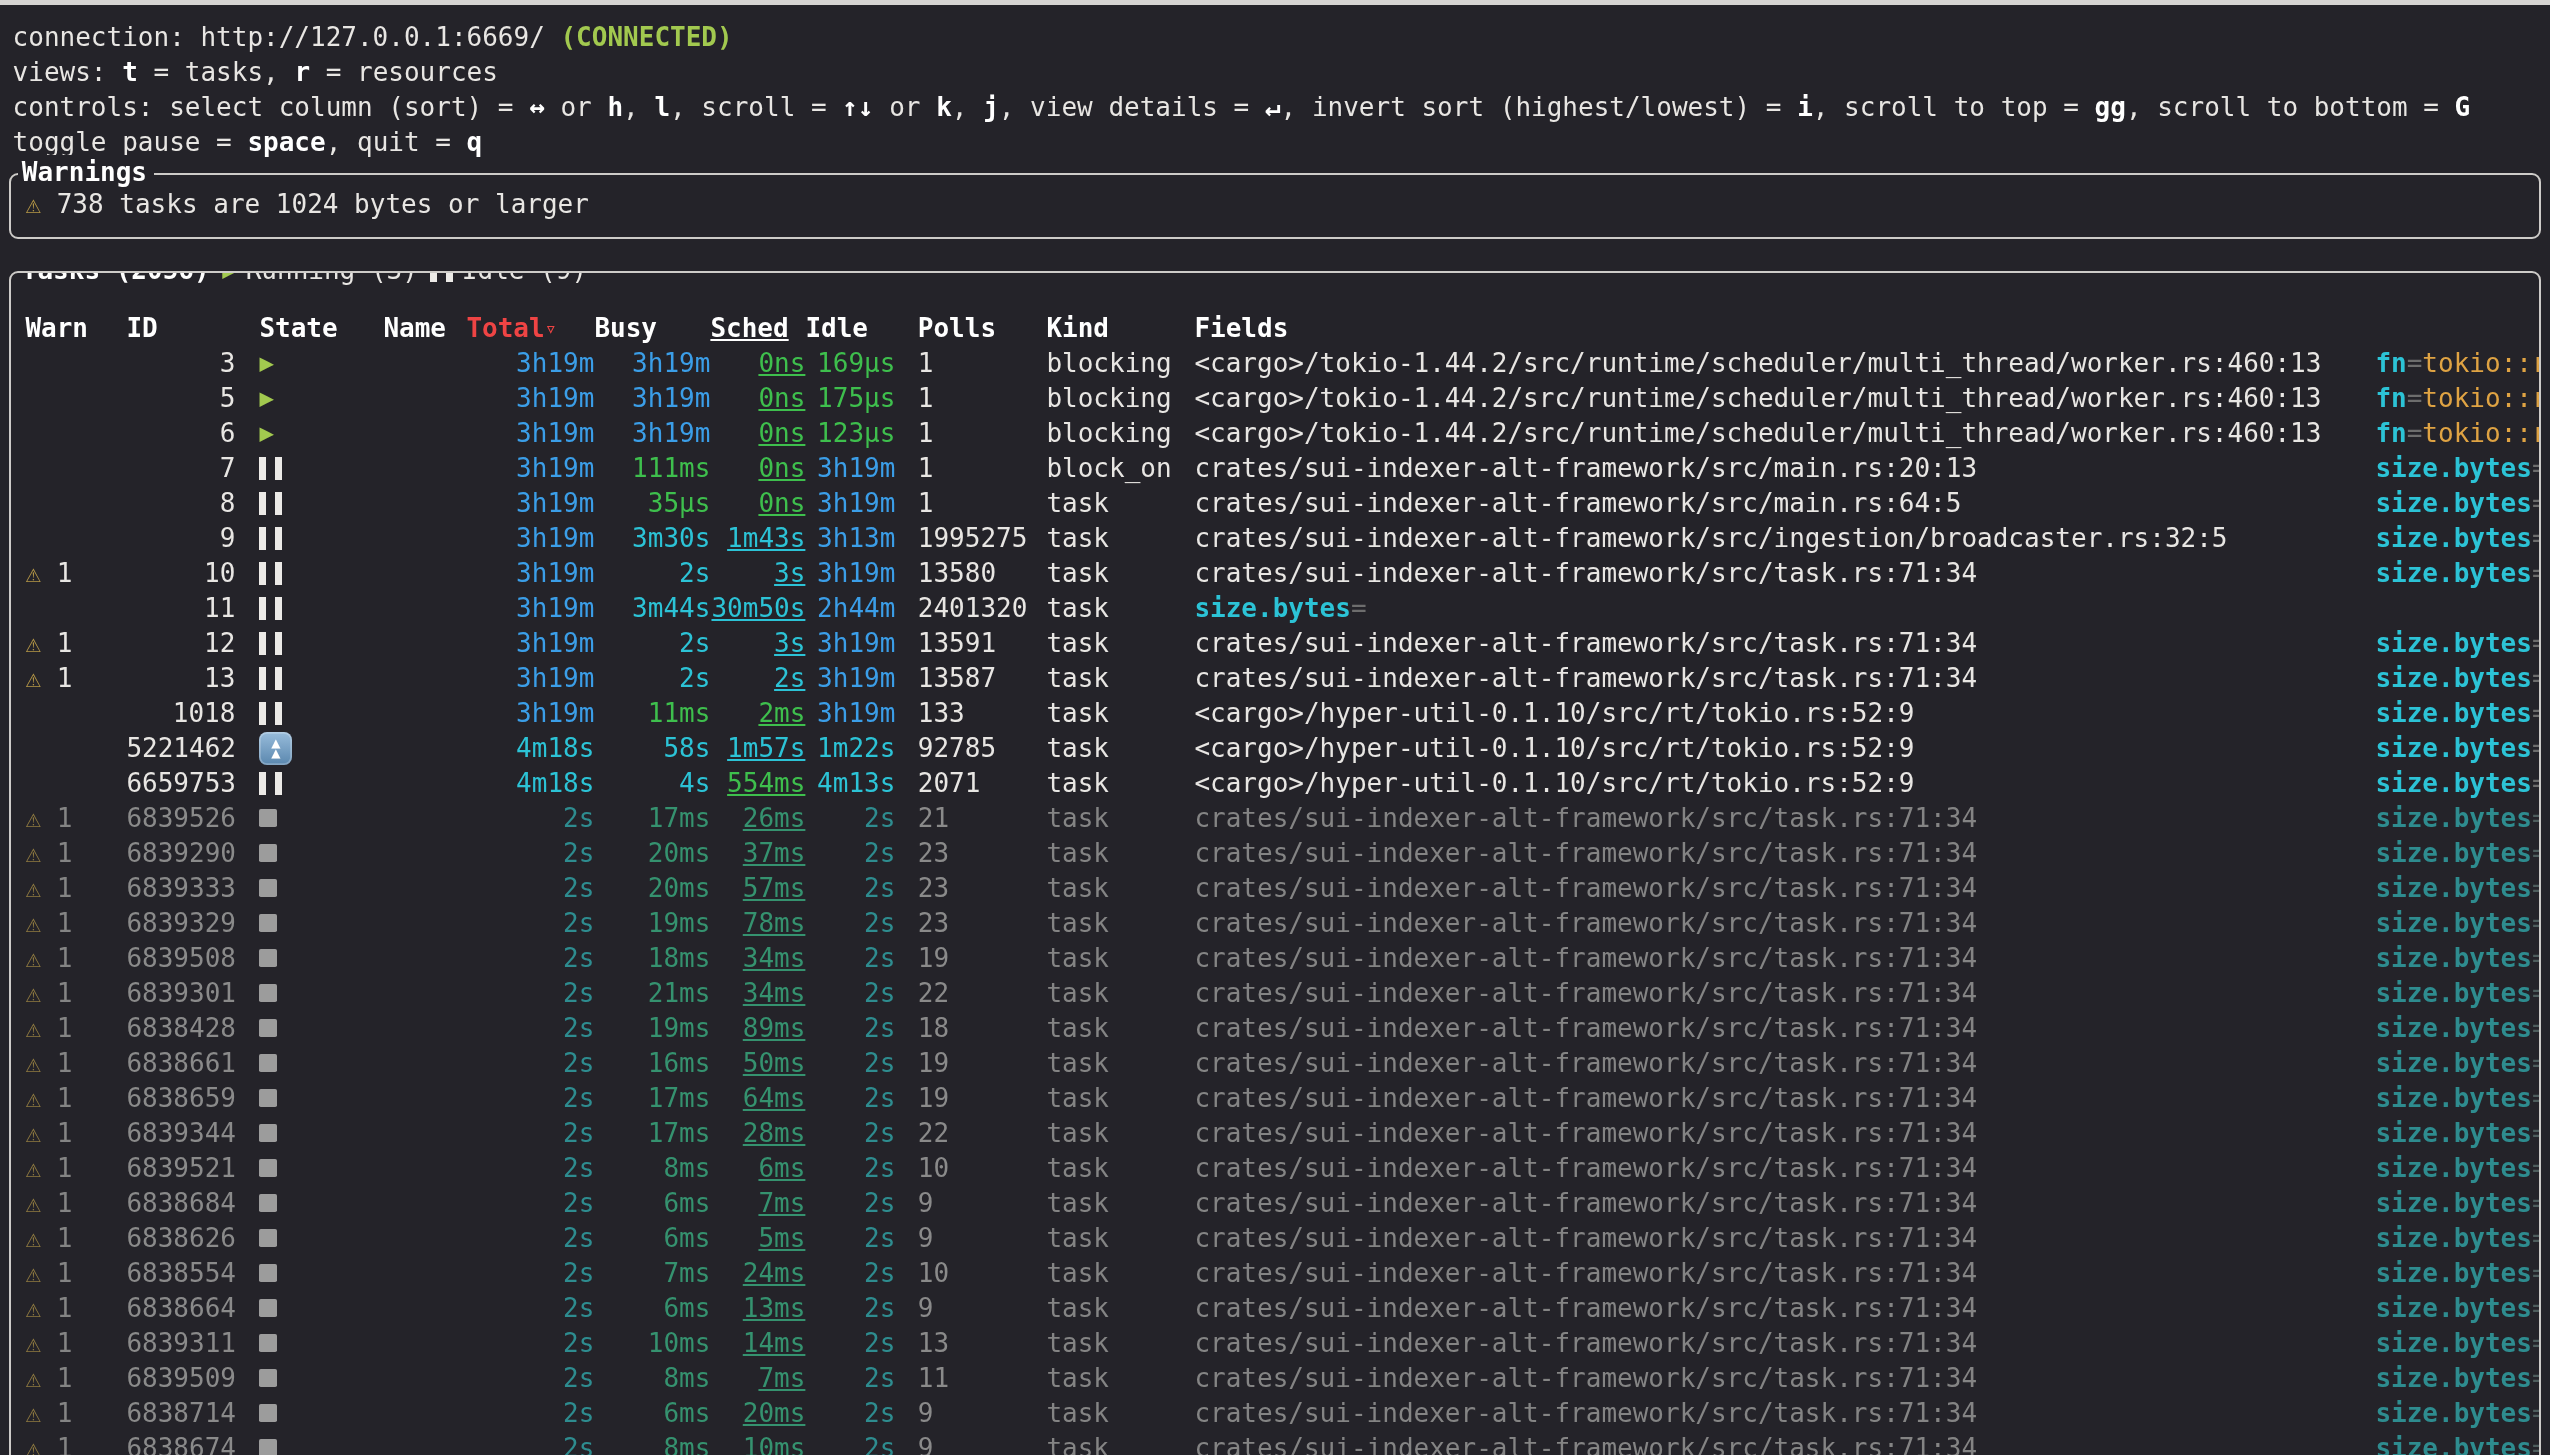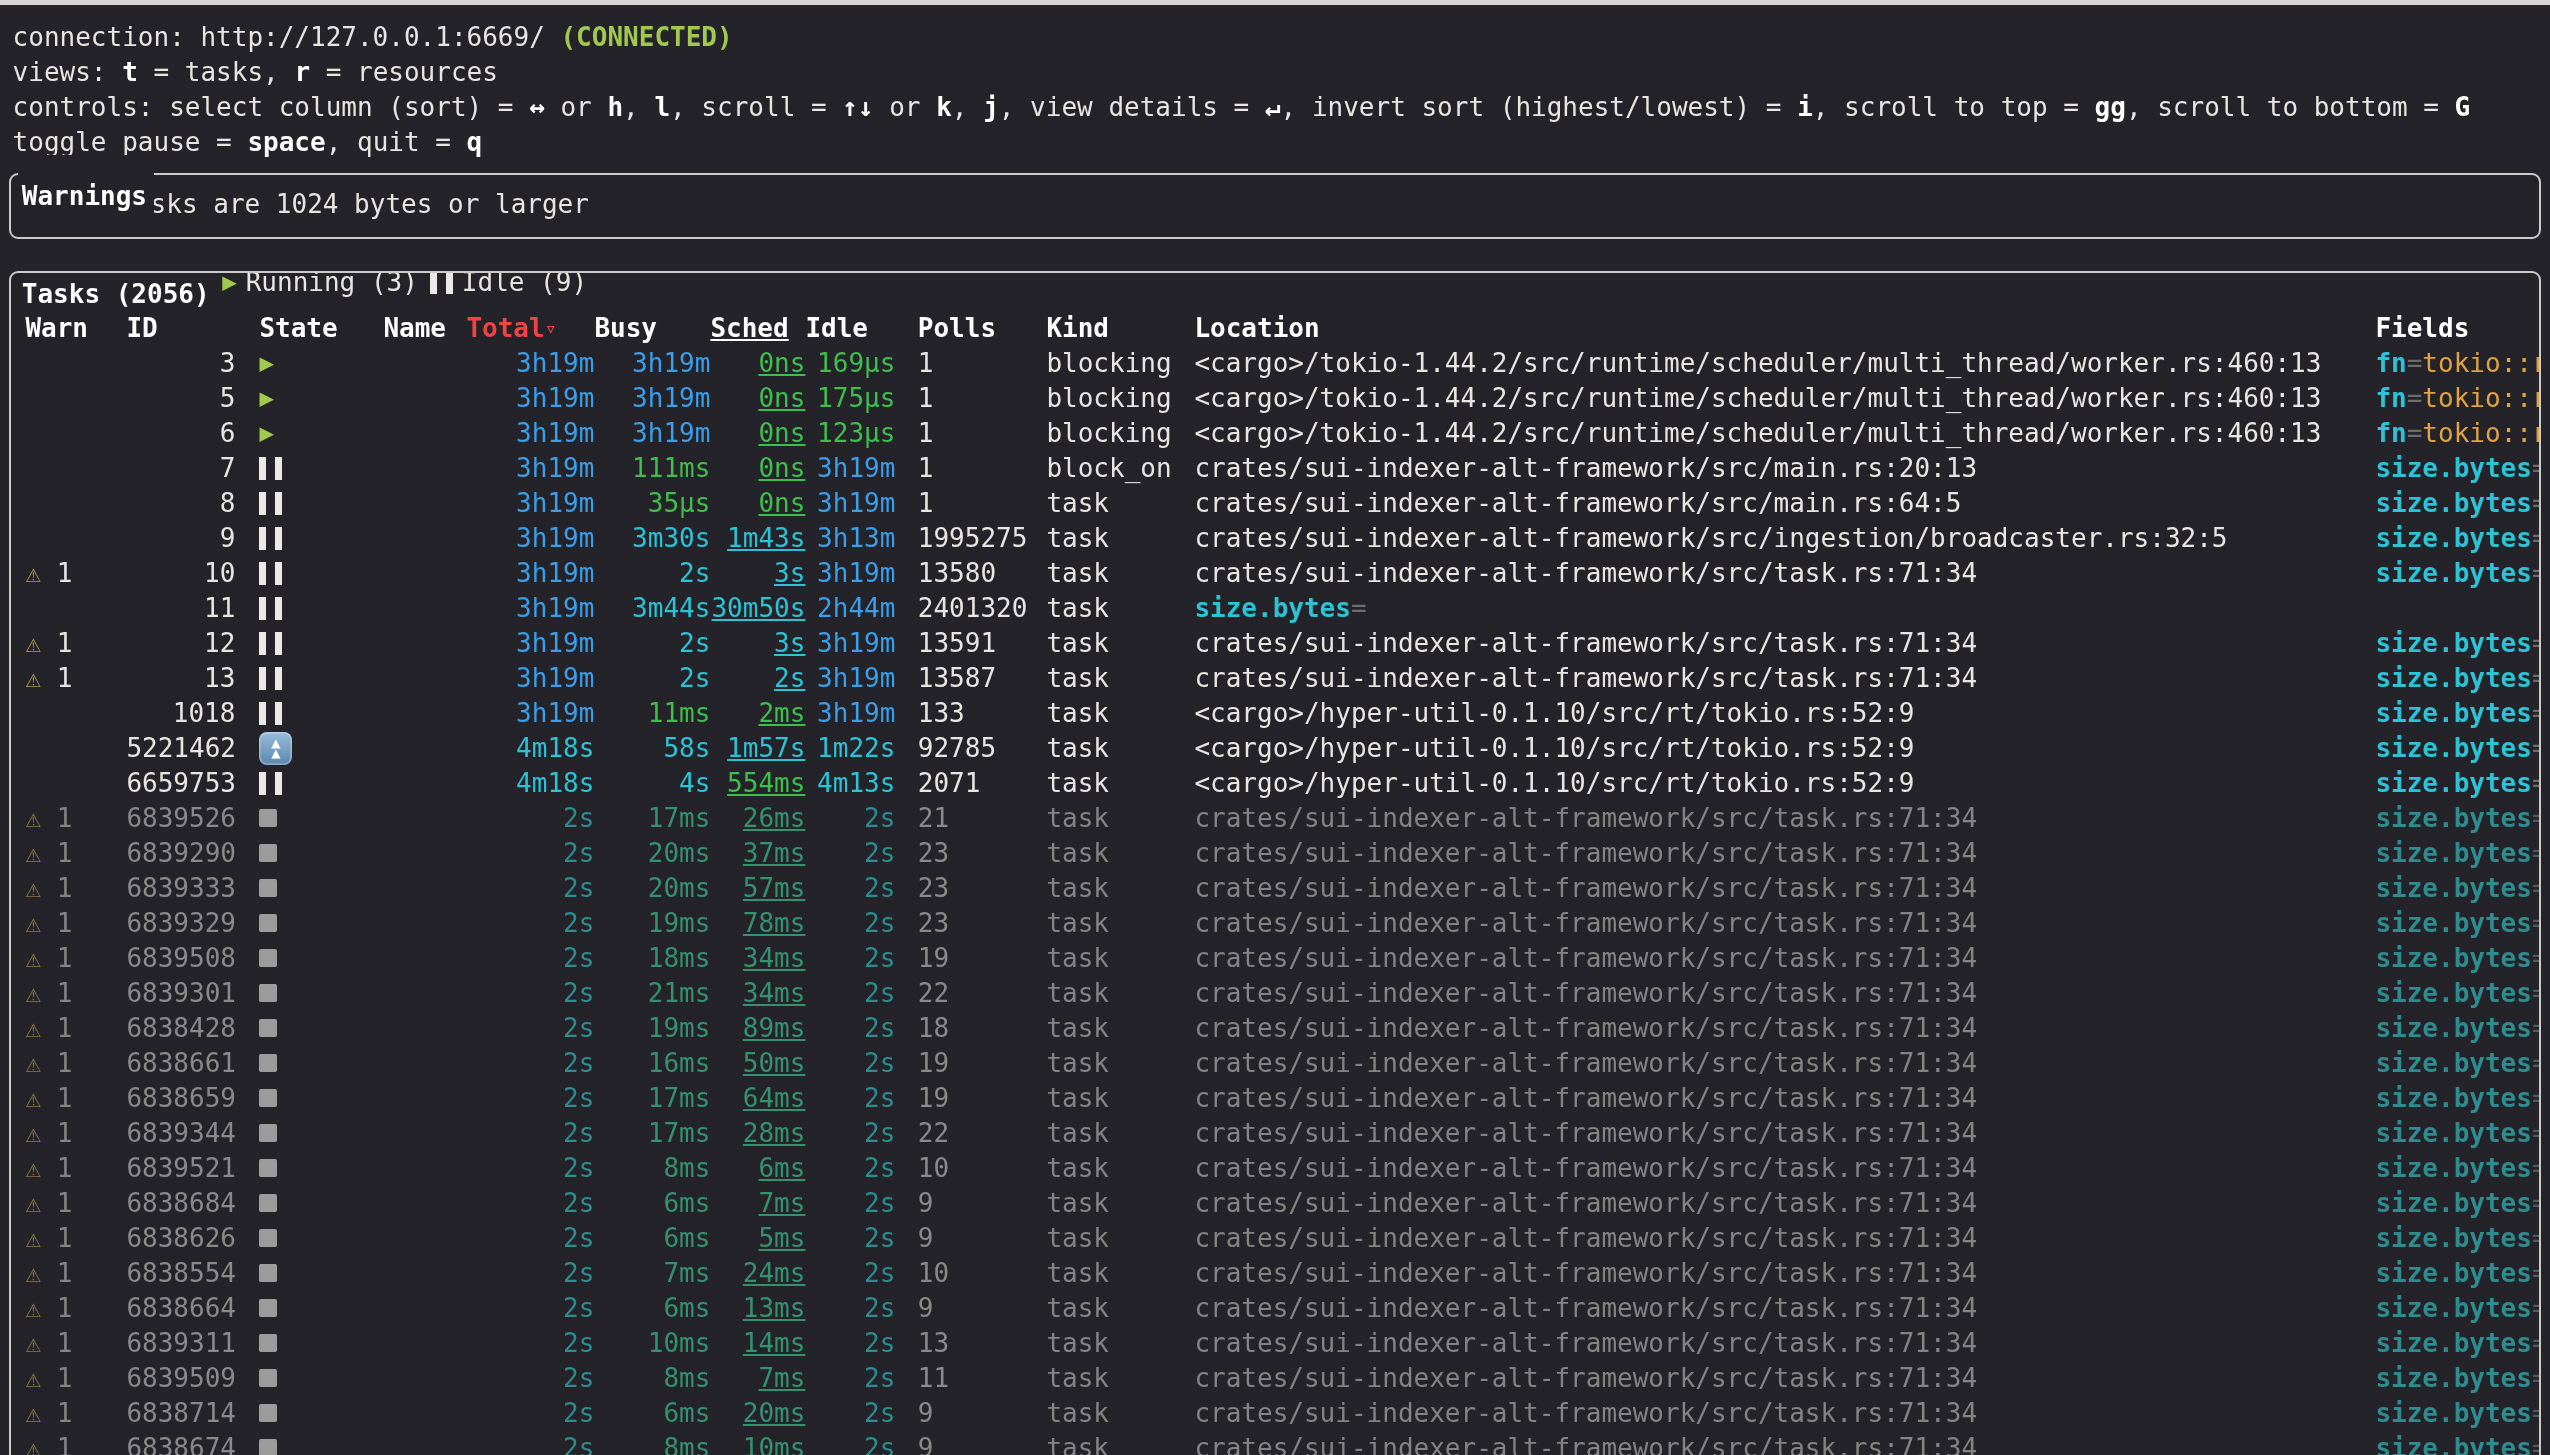--- a/index.html
+++ b/index.html
@@ -13,21 +13,21 @@
   .hline{height:35px;line-height:35px;padding-left:12.6px;white-space:pre;}
   .b{font-weight:bold;color:#ffffff;}
   .g{color:#a2c94f;}
   .cyan{color:#ef4444;}
 
   .panel{position:relative;border:2.7px solid #cdcbc8;border-radius:9px;margin:0 9px;background:#242329;}
   .panel-label{
     position:absolute;top:-20px;left:7.2px;background:#242329;
     padding:0 7.2px 0 3.6px;line-height:35px;white-space:pre;display:flex;align-items:center;
   }
-  .panel-label .b{color:#fff;margin-top:24px;}
+  .panel-label .b{color:#fff;}
   #warnings{margin-top:12.6px;padding:12.6px 0 14.4px 0;}
   .warnline{height:35px;line-height:35px;padding-left:14.4px;white-space:pre;}
   .wtri{color:#b49646;}
   .dim .wtri{color:#8f7a40;}
 
   #tasks{margin-top:32px;height:1247px;overflow:hidden;padding-top:18px;}
   .trow,.thead{display:flex;height:35px;line-height:35px;padding-left:14.4px;white-space:nowrap;}
   .thead{font-weight:bold;color:#ffffff;margin-top:20px;}
   .cell{overflow:visible;}
   .c-warn{width:101px;}
@@ -108,21 +108,20 @@
       <div class="cell c-warn">Warn</div>
       <div class="cell c-id">ID</div>
       <div class="cell c-state">State</div>
       <div class="cell c-name">Name</div>
       <div class="cell c-total"><span class="cyan">Total</span><span class="cyan sortmark">▿</span></div>
       <div class="cell c-busy">Busy</div>
       <div class="cell c-sched">Sched</div>
       <div class="cell c-idle">Idle</div>
       <div class="cell c-polls">Polls</div>
       <div class="cell c-kind">Kind</div>
-      <div class="cell c-location">Location</div>
       <div class="cell c-fields">Fields</div>
     </div>
   <div>
       <div class="trow">
         <div class="cell c-warn"></div>
         <div class="cell c-id">3</div>
         <div class="cell c-state">
           <span class="ic-run">▶</span>
         </div>
         <div class="cell c-name"></div>

